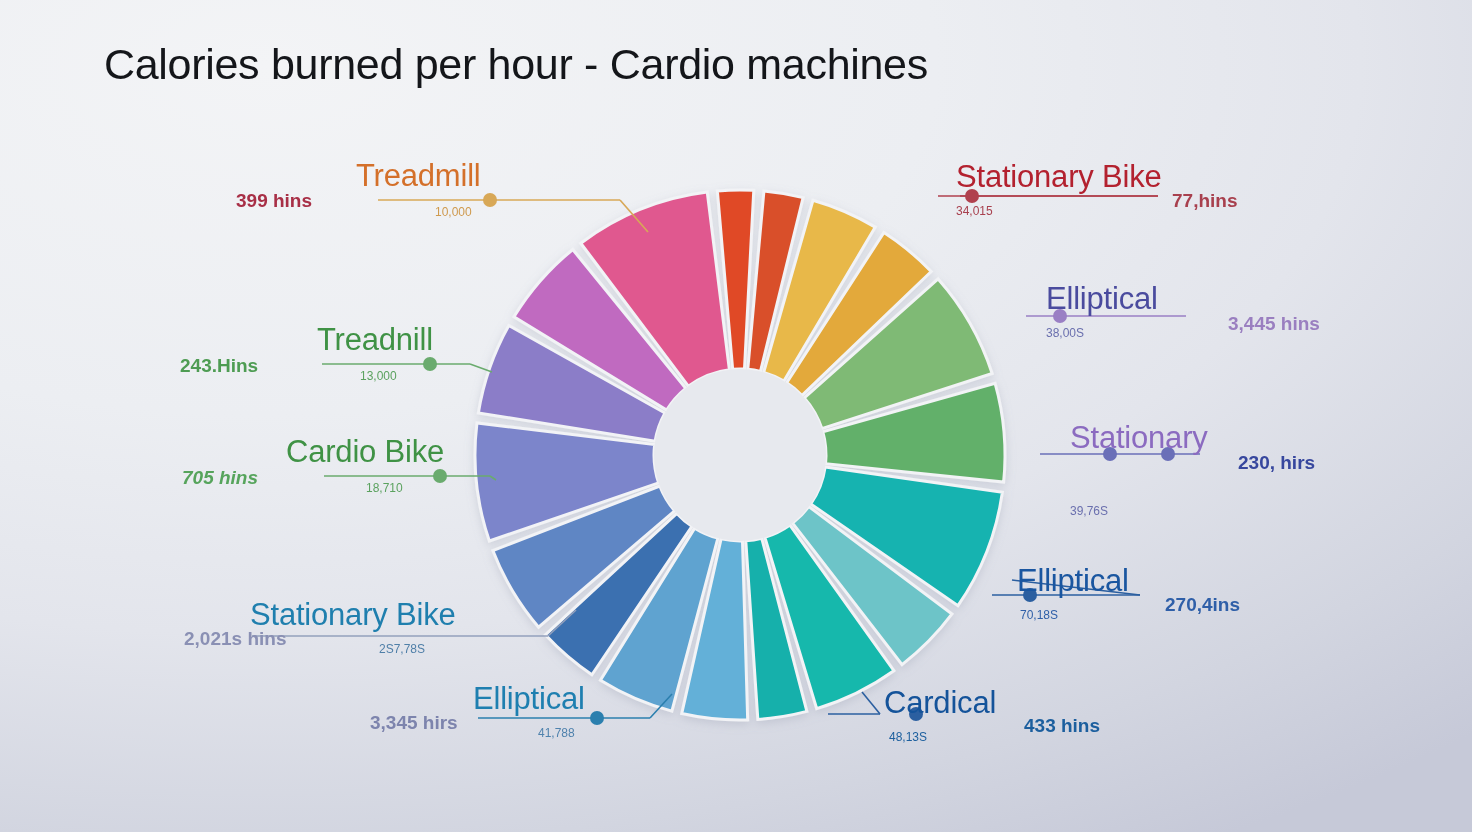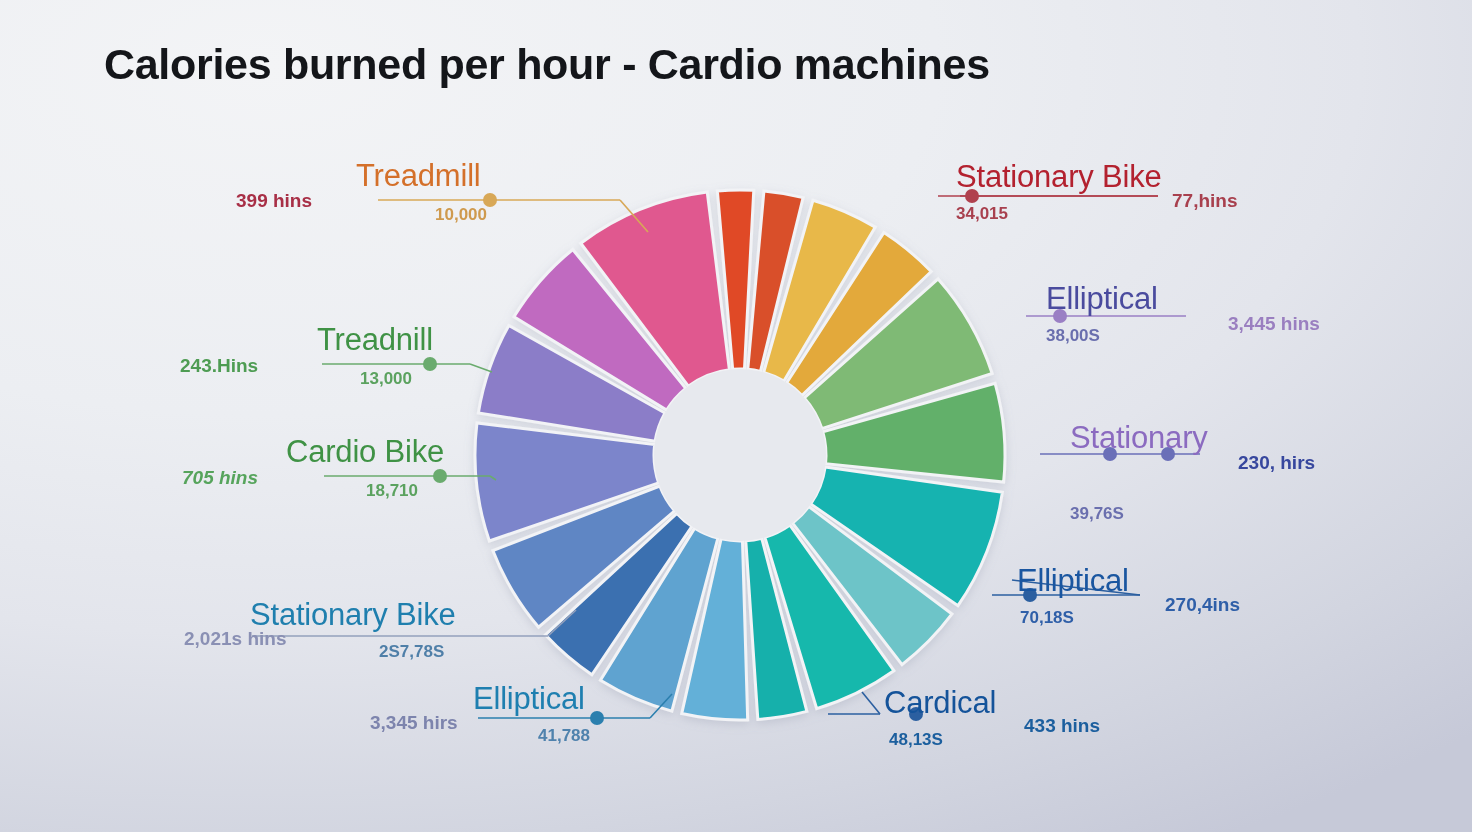--- a/index.html
+++ b/index.html
@@ -19,21 +19,21 @@
     height: 832px;
     background:
       radial-gradient(ellipse 120% 110% at 18% 8%, #f3f4f6 0%, #eceef2 38%, #e3e5ec 62%, #d2d5e0 85%, #c6c9d8 100%);
     overflow: hidden;
   }
   #chart-title {
     position: absolute;
     left: 104px;
     top: 40px;
     font-size: 43px;
-    font-weight: bold;
+    font-weight: normal;
     color: #14161a;
     letter-spacing: -0.3px;
     white-space: nowrap;
   }
   svg.donut-svg {
     position: absolute;
     left: 0;
     top: 0;
     width: 1472px;
     height: 832px;
@@ -44,22 +44,22 @@
   }
   .callout .cat {
     position: absolute;
     font-size: 31px;
     font-weight: normal;
     letter-spacing: -0.2px;
     white-space: nowrap;
   }
   .callout .val {
     position: absolute;
-    font-size: 17px;
-    font-weight: bold;
+    font-size: 12px;
+    font-weight: normal;
     white-space: nowrap;
   }
   .callout .sec {
     position: absolute;
     font-size: 19px;
     font-weight: bold;
     white-space: nowrap;
   }
 </style>
 </head>

